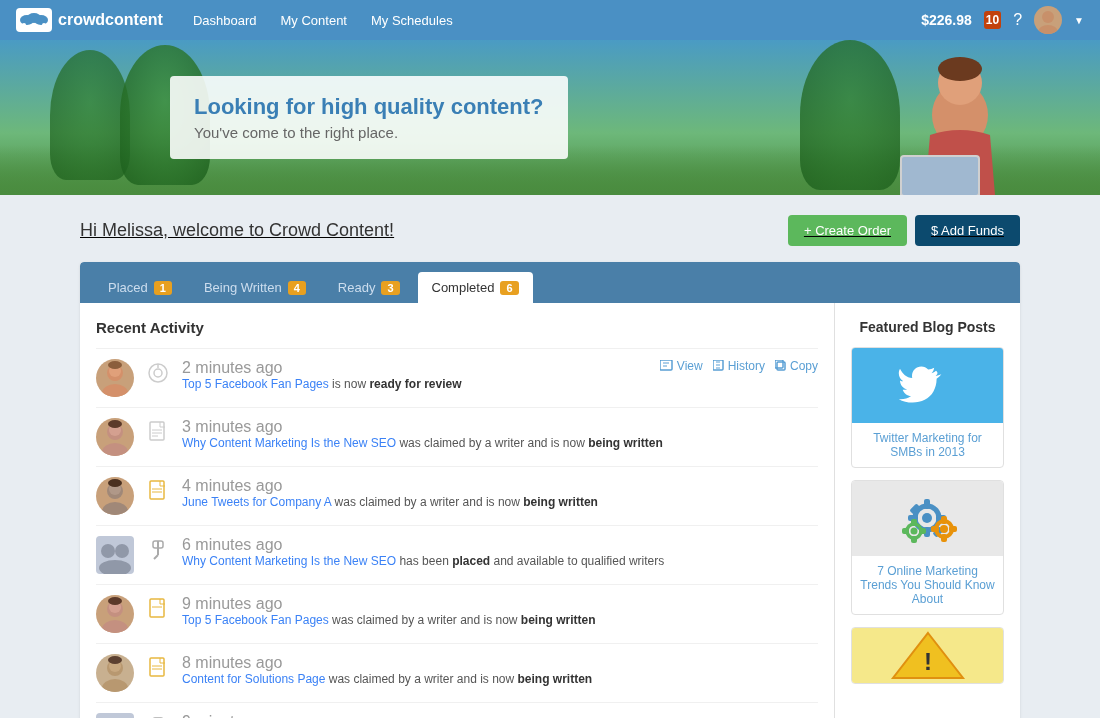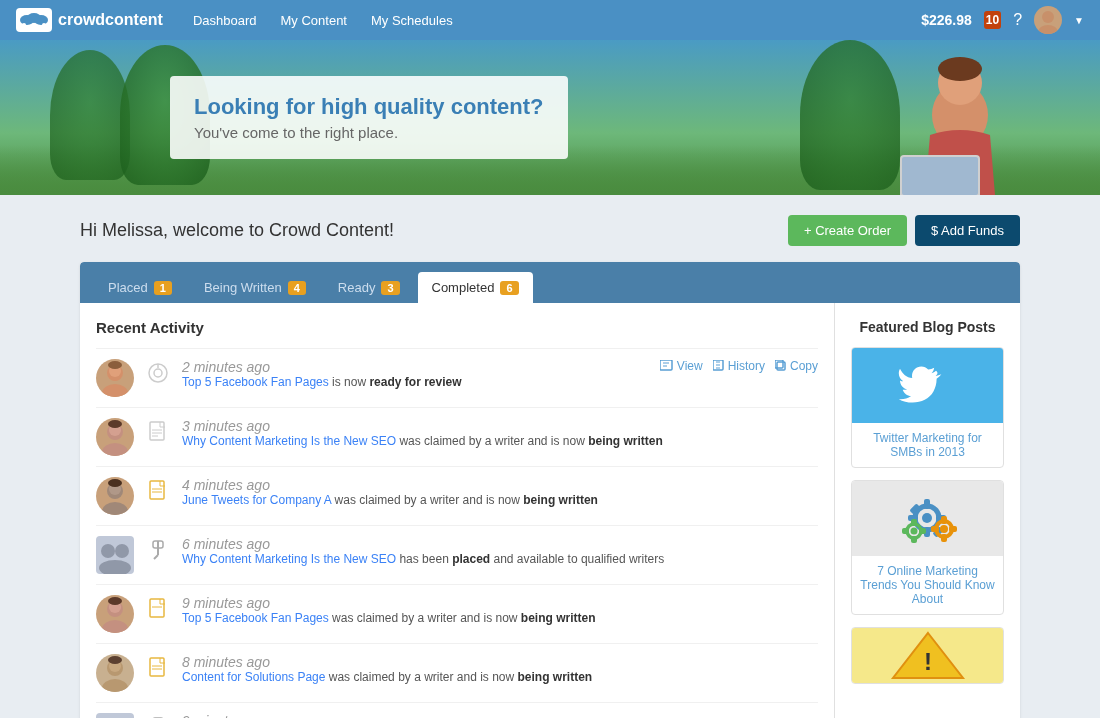--- a/index.html
+++ b/index.html
@@ -20,21 +20,21 @@
 
     
     .hero { position: relative; height: 155px; background: linear-gradient(to bottom, #5ba3c9, #7ec8a0); overflow: hidden; display: flex; align-items: center; }
     .hero-bg { position: absolute; top: 0; left: 0; right: 0; bottom: 0; background: linear-gradient(180deg, #4a9bc4 0%, #6db87a 60%, #4a8c3f 100%); }
     .hero-box { position: relative; z-index: 2; margin-left: 170px; background: rgba(255,255,255,0.88); padding: 18px 24px; border-radius: 4px; }
     .hero-box h2 { font-size: 22px; color: #3a7fb5; font-weight: bold; }
     .hero-box p { font-size: 15px; color: #666; margin-top: 4px; }
 
     
     .main { padding: 20px 80px; }
-    .welcome-row { display: flex; align-items: center; justify-content: space-between; margin-bottom: 16px; }
+    .welcome-row { display: flex; align-items: center; justify-content: space-between; margin-bottom: 16px; text-decoration: underline; }
     .welcome-text { font-size: 18px; color: #333; font-weight: normal; }
     .btn-group { display: flex; gap: 8px; }
     .btn-create { background: #5cb85c; color: #fff; border: none; padding: 8px 16px; border-radius: 4px; font-size: 13px; cursor: pointer; }
     .btn-funds { background: #0c4a6e; color: #fff; border: none; padding: 8px 16px; border-radius: 4px; font-size: 13px; cursor: pointer; }
 
     
     .tabs-container { background: #4a7fa8; border-radius: 4px 4px 0 0; padding: 10px 14px 0; display: flex; gap: 4px; }
     .tab { display: flex; align-items: center; gap: 6px; padding: 8px 14px; border-radius: 4px 4px 0 0; cursor: pointer; color: #cde; font-size: 13px; }
     .tab.active { background: #fff; color: #333; }
     .tab-badge { background: #e8a020; color: #fff; border-radius: 3px; padding: 1px 6px; font-size: 11px; font-weight: bold; }
@@ -43,21 +43,21 @@
     .content-area { background: #fff; border-radius: 0 0 4px 4px; display: flex; }
 
     
     .activity { flex: 1; padding: 16px; border-right: 1px solid #e0e0e0; }
     .activity-title { font-size: 15px; color: #333; font-weight: bold; margin-bottom: 12px; }
     .activity-item { display: flex; align-items: flex-start; padding: 10px 0; border-bottom: 1px solid #f0f0f0; gap: 10px; }
     .avatar { width: 38px; height: 38px; border-radius: 50%; background: #c8a07a; flex-shrink: 0; overflow: hidden; display: flex; align-items: center; justify-content: center; }
     .avatar.group { background: #b0b8c8; border-radius: 4px; }
     .doc-icon { width: 28px; height: 28px; flex-shrink: 0; display: flex; align-items: center; justify-content: center; color: #aaa; font-size: 18px; }
     .activity-content { flex: 1; }
-    .time { font-size: 14px; color: #999; font-style: italic; }
+    .time { font-size: 16px; color: #999; }
     .activity-link { color: #3b82f6; text-decoration: none; }
     .activity-text { color: #555; font-size: 12px; }
     .activity-text strong { font-weight: bold; color: #333; }
     .activity-actions { display: flex; gap: 10px; align-items: center; font-size: 12px; color: #5a9fd4; margin-left: auto; justify-content: flex-end; }
     .activity-actions span { cursor: pointer; display: flex; align-items: center; gap: 3px; }
     .first-item { border-top: 1px solid #f0f0f0; }
 
     
     .sidebar { width: 185px; padding: 16px; flex-shrink: 0; }
     .sidebar-title { font-size: 14px; color: #333; font-weight: bold; margin-bottom: 12px; text-align: center; }

